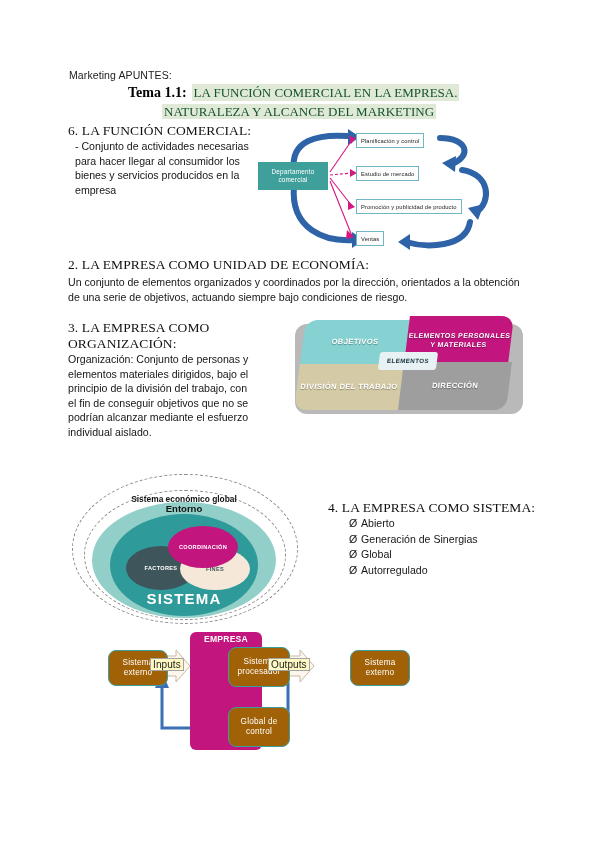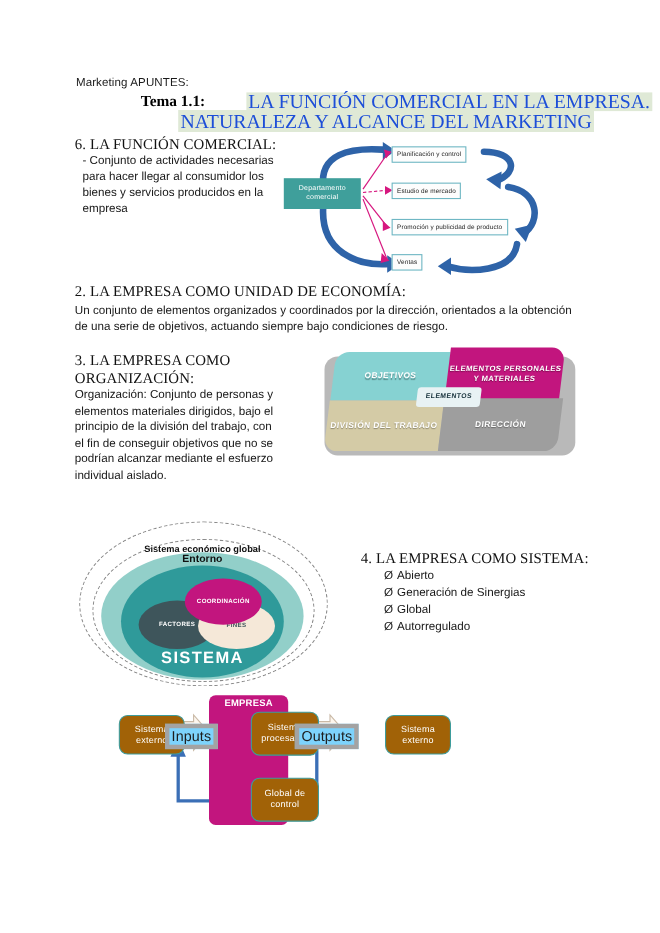--- a/index.html
+++ b/index.html
@@ -2,23 +2,23 @@
 <html><head>
 <meta charset="utf-8">
 <style>
   html,body{margin:0;padding:0;background:#ffffff;}
   body{width:600px;height:848px;position:relative;font-family:"Liberation Sans",sans-serif;color:#111;overflow:hidden;}
   .page{position:absolute;left:0;top:0;width:600px;height:848px;background:#fff;}
 
   
   .hdr-label{position:absolute;left:69px;top:69px;font-size:10.5px;letter-spacing:.1px;color:#1b1b1b;}
   .title-block{position:absolute;left:128px;top:84px;width:420px;font-family:"Liberation Serif",serif;}
-  .title-row1{display:flex;align-items:center;gap:32px;}
+  .title-row1{display:flex;align-items:center;}
   .tema{font-weight:bold;font-size:14px;color:#000;padding-right:5px;white-space:nowrap;line-height:17px;}
-  .t-hl{background:#dfe9d6;font-size:18px;color:#1d4ed8;line-height:17px;white-space:nowrap;padding:0 2px;}
+  .t-hl{background:#dfe9d6;font-size:13px;color:#14532d;line-height:17px;white-space:nowrap;padding:0 2px;}
   .title-row2{margin-top:1px;padding-left:34px;}
 
   
   .h-num{font-family:"Liberation Serif",serif;font-size:13.5px;color:#111;letter-spacing:.1px;}
   .body-txt{font-size:10.6px;line-height:14.6px;color:#161616;}
 
   .s1-head{position:absolute;left:68px;top:123px;}
   .s1-body{position:absolute;left:75px;top:139px;width:192px;}
 
   .s2-head{position:absolute;left:68px;top:257px;}
@@ -75,21 +75,21 @@
   
   .d4{position:absolute;left:72px;top:632px;width:310px;height:126px;}
   .tbox{position:absolute;background:#a16207;border:1px solid #3d9c9c;border-radius:8px;display:flex;align-items:center;
         justify-content:center;text-align:center;color:#fff;font-size:8.2px;line-height:10.4px;letter-spacing:.2px;margin-left:32px;}
   .b-ext1{left:4px;top:18px;width:58px;height:34px;}
   .b-ext2{left:246px;top:18px;width:58px;height:34px;}
   .empresa{position:absolute;left:118px;top:0px;width:72px;height:118px;background:#c2157e;border-radius:6px;}
   .emp-lbl{position:absolute;left:118px;top:2px;width:72px;text-align:center;color:#fff;font-size:8.6px;font-weight:bold;letter-spacing:.2px;}
   .b-proc{left:124px;top:15px;width:60px;height:38px;}
   .b-ctrl{left:124px;top:75px;width:60px;height:38px;}
-  .arrowlbl{position:absolute;font-size:13px;color:#1d1d1d;background:#7dd3fc;border:4px solid #a3a3a3;padding:0 2px;letter-spacing:.1px;}
+  .arrowlbl{position:absolute;font-size:10px;color:#1d1d1d;background:#fef9c3;border:1px solid #a3a3a3;padding:0 2px;letter-spacing:.1px;}
   .a-in{left:78px;top:26px;}
   .a-out{left:196px;top:26px;}
 
   svg{position:absolute;left:0;top:0;overflow:visible;}
 </style>
 </head>
 <body>
 
 <div class="page">
 

